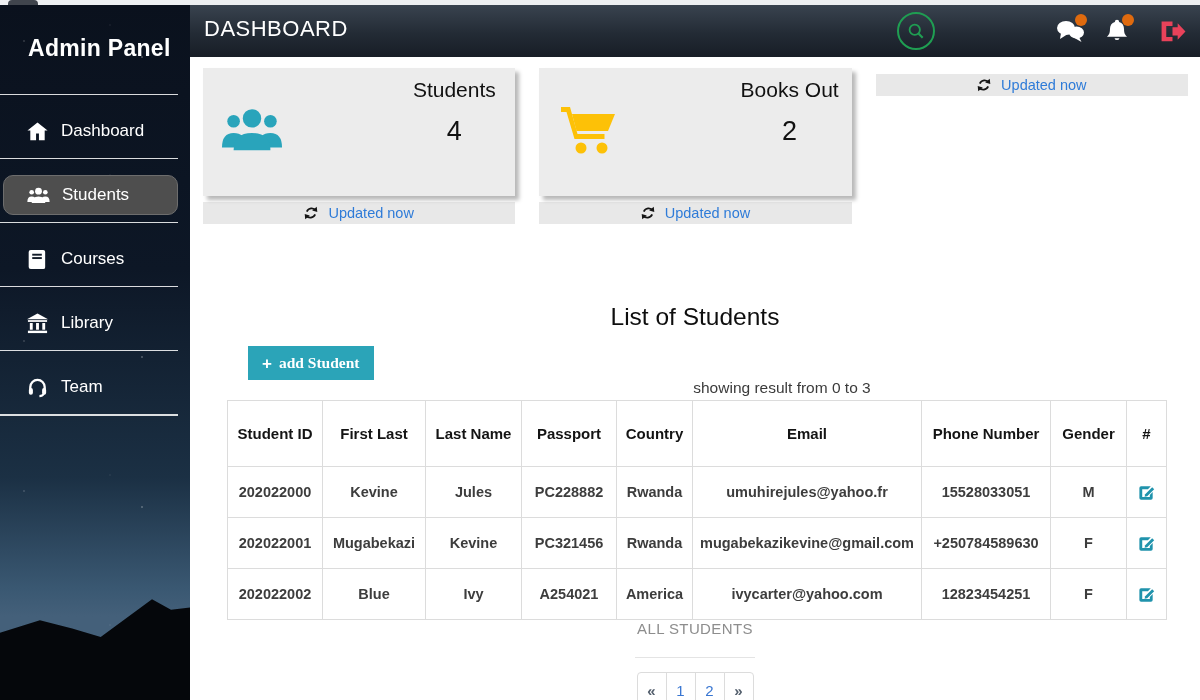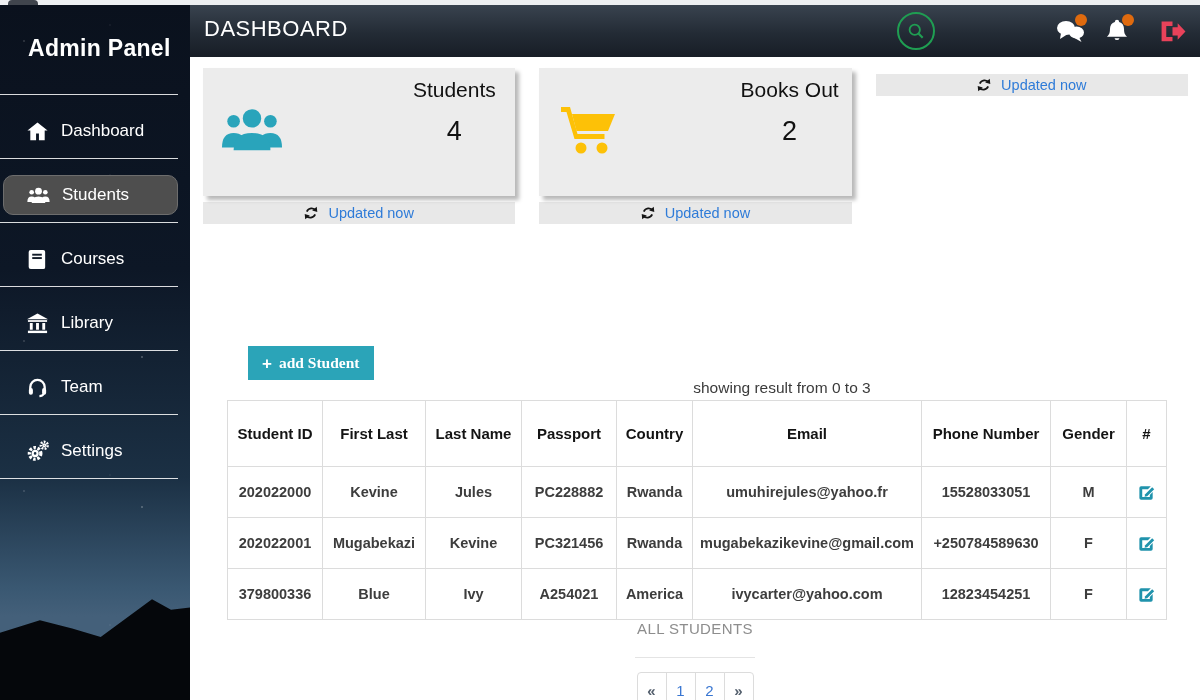--- a/index.html
+++ b/index.html
@@ -158,31 +158,20 @@
             <g fill="currentColor">
               <rect x="3" y="12.5" width="4.2" height="7" rx="2"></rect>
               <rect x="16.8" y="12.5" width="4.2" height="7" rx="2"></rect>
               <path d="M19.5 19 q-1.6 3.2 -5.5 3.2 l0 -2.3 q2.8 0 3.6 -1.9 Z"></path>
             </g>
           </svg>
         </span>
         <span>Team</span>
       </div>
       <hr class="side-hr">
-      <div class="side-item">
-        <span style="display:flex">
-          <svg viewBox="0 0 24 24" fill="none" stroke="currentColor">
-            <circle cx="9.5" cy="14" r="6" stroke-width="3.4" stroke-dasharray="2.6 1.7"></circle>
-            <circle cx="9.5" cy="14" r="2.6" stroke-width="2.4"></circle>
-            <circle cx="19" cy="5.5" r="3.6" stroke-width="2.6" stroke-dasharray="1.9 1.3"></circle>
-            <circle cx="19" cy="5.5" r="1.3" stroke-width="1.6"></circle>
-          </svg>
-        </span>
-        <span>Settings</span>
-      </div>
       <hr class="side-hr">
     </nav>
 </aside>
 
 <header class="topbar">
   <div class="topbar-title">DASHBOARD</div>
   <button class="search-btn">
     <svg viewBox="0 0 24 24">
       <g fill="none" stroke="#1f9e52" stroke-width="2.2">
         <circle cx="10.5" cy="10.5" r="6.2"></circle>
@@ -288,20 +277,21 @@
               </g>
               <polygon points="14.6,0.8 15.2,6.8 9.4,5.2" fill="#151515"></polygon>
               <polygon points="1.4,15.2 0.8,9.2 6.6,10.8" fill="#151515"></polygon>
             </svg>
           </span>
           <span style="color:#2e7bd8">Updated now</span>
         </div>
       </div>
     </div>
 
+  <div class="list-heading">List of Students</div>
 
   <button class="add-btn">
     <span class="plus">+</span>
     <span>add Student</span>
   </button>
 
   <div class="showing-text">showing result from 0 to 3</div>
 
   <div class="table-wrap">
     <table>
@@ -352,21 +342,21 @@
             <td>Rwanda</td>
             <td>mugabekazikevine@gmail.com</td>
             <td>+250784589630</td>
             <td>F</td>
             <td class="action-cell"><span><svg viewBox="0 0 20 20" fill="#2093ac">
                   <path d="M14.5 3.5 H4.3 A1.8 1.8 0 0 0 2.5 5.3 v10.4 a1.8 1.8 0 0 0 1.8 1.8 h10.4 a1.8 1.8 0 0 0 1.8 -1.8 V9.5 l-3 3 v2.2 H5.5 v-8.2 h6 Z"></path>
                   <path d="M8.6 11.9 l7.4 -7.4 2.1 2.1 -7.4 7.4 -2.7 .6 Z"></path>
                 </svg></span></td>
           </tr>
           <tr>
-            <td>379800336</td>
+            <td>202022002</td>
             <td>Blue</td>
             <td>Ivy</td>
             <td>A254021</td>
             <td>America</td>
             <td>ivycarter@yahoo.com</td>
             <td>12823454251</td>
             <td>F</td>
             <td class="action-cell"><span><svg viewBox="0 0 20 20" fill="#2093ac">
                   <path d="M14.5 3.5 H4.3 A1.8 1.8 0 0 0 2.5 5.3 v10.4 a1.8 1.8 0 0 0 1.8 1.8 h10.4 a1.8 1.8 0 0 0 1.8 -1.8 V9.5 l-3 3 v2.2 H5.5 v-8.2 h6 Z"></path>
                   <path d="M8.6 11.9 l7.4 -7.4 2.1 2.1 -7.4 7.4 -2.7 .6 Z"></path>

